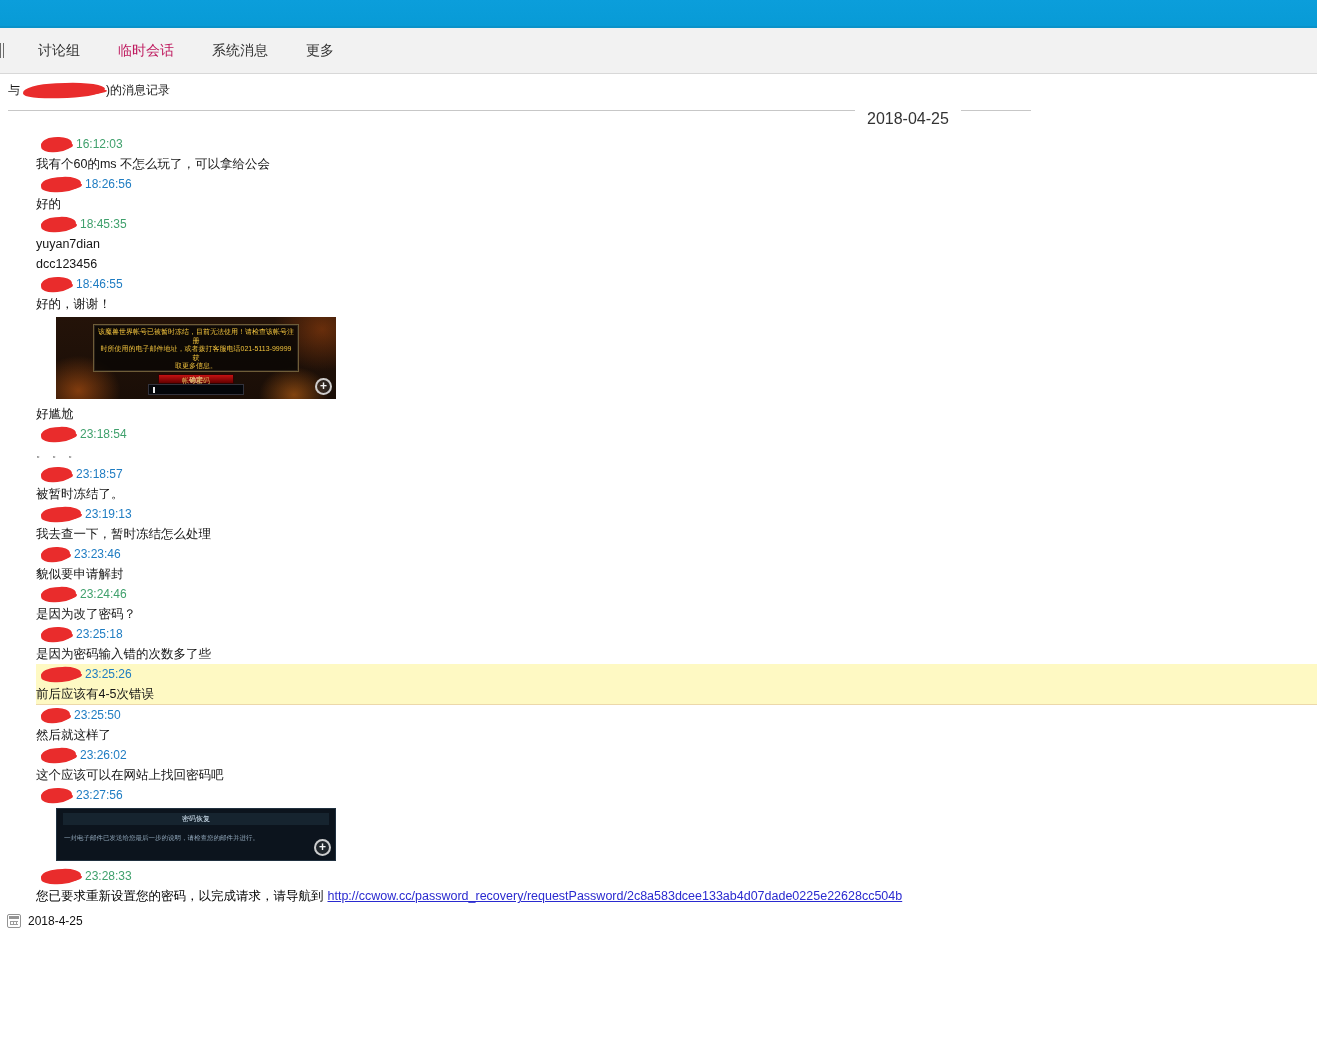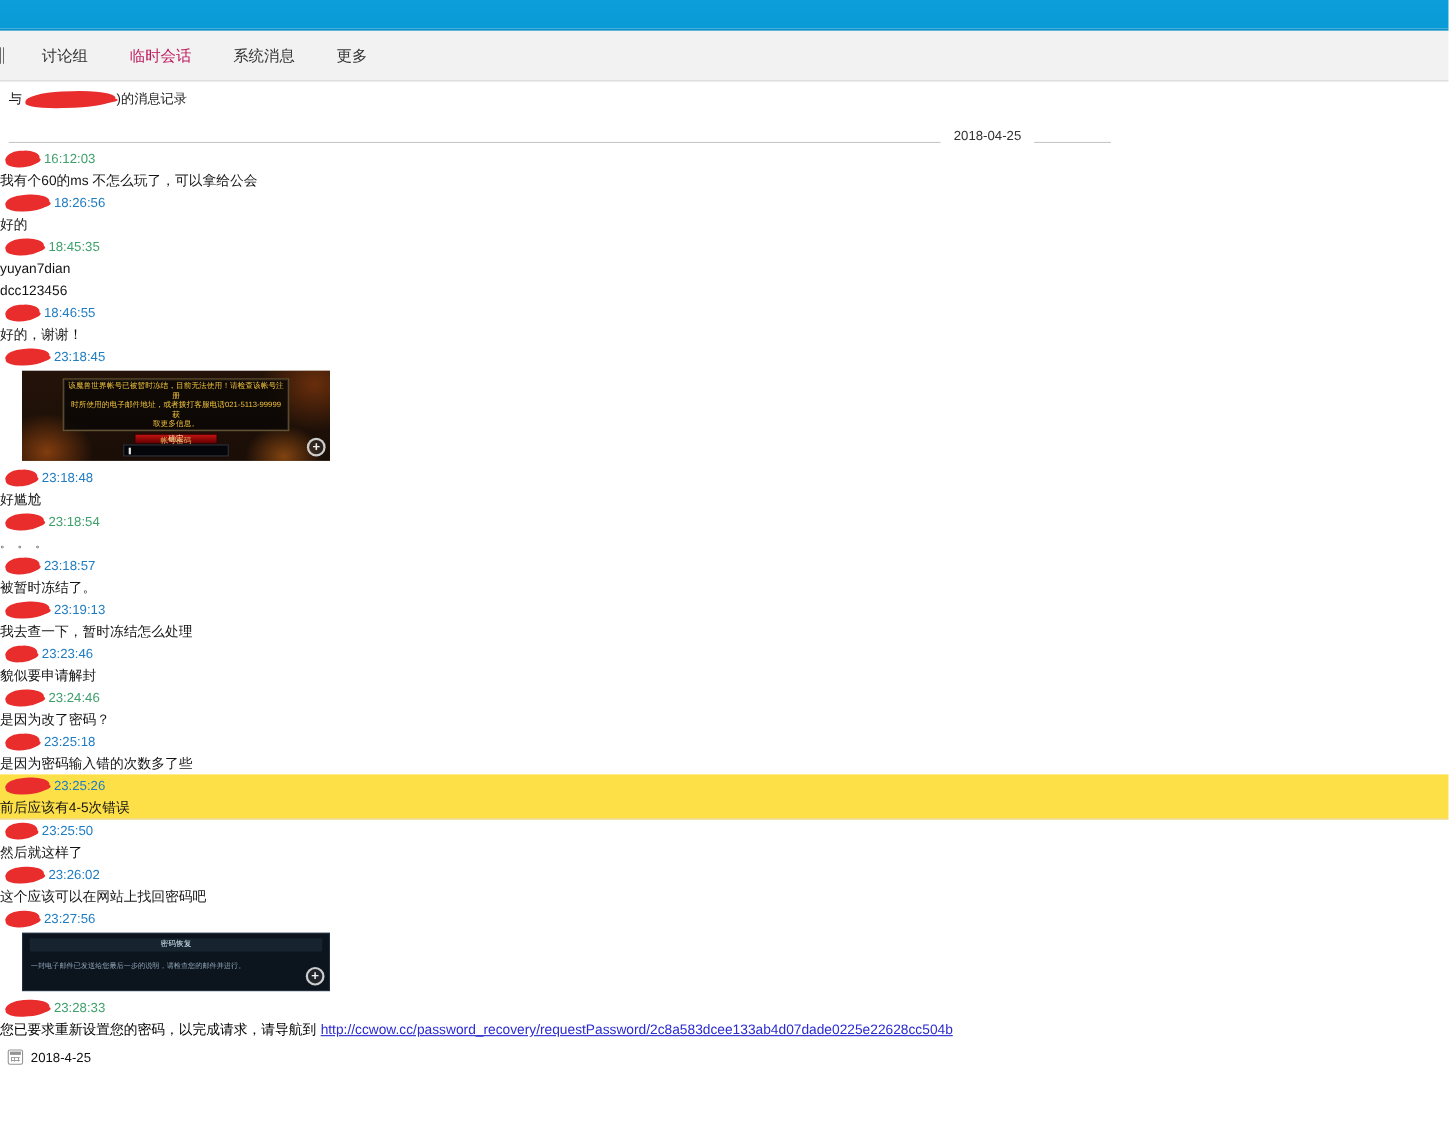--- a/index.html
+++ b/index.html
@@ -18,39 +18,39 @@
   .tab.active { color:#be185d; }
 
   
   .record-header { padding:8px 0 0 8px; font-size:12px; color:#1a1a1a; height:24px;
     display:flex; align-items:center; }
   .name-redact { display:inline-block; width:82px; height:15px; background:#e92c2c;
     border-radius:46% 54% 52% 48% / 62% 55% 58% 42%; transform:rotate(-2deg);
     margin:0 1px 0 3px; box-shadow:6px 2px 0 -4px #e92c2c, -4px 1px 0 -5px #e92c2c; }
 
   
-  .date-divider { display:flex; align-items:flex-end; height:20px; margin-top:12px;
-    font-size:12px; color:#333; }
+  .date-divider { display:flex; align-items:flex-start; height:20px; margin-top:12px;
+    font-size:16px; color:#333; }
   .dl-seg { border-top:1px solid #c7c7c7; height:0; }
   .dl-left { width:847px; margin-left:8px; }
   .dl-right { width:70px; }
   .dl-text { margin:0 12px; white-space:nowrap; }
 
   
-  .messages { margin-top:4px; }
+  .messages { margin-top:4px;margin-left:36px; }
   .ts-row { height:20px; display:flex; align-items:center; font-size:12px; }
   .redact { height:15px; margin-left:5px; margin-right:4px; background:#e92c2c;
     border-radius:48% 52% 55% 45% / 60% 52% 62% 44%; transform:rotate(-3deg);
     box-shadow:5px 2px 0 -4px #e92c2c, -5px -1px 0 -5px #e92c2c; flex:none; }
   .time.blue { color:#1e7cc2; }
   .time.green { color:#3fa06c; }
   .msg-row { min-height:20px; font-size:12.5px; color:#141414;
     display:flex; align-items:center; }
   .msg-row.dots { letter-spacing:6px; font-size:10px; color:#333; }
-  .highlight-block { background:#fde047; border-bottom:1px solid #ecd8aa; }
+  .highlight-block { background:#fef9c3; border-bottom:1px solid #ecd8aa; }
   .msg-link { color:#2a2ad0; }
   .link-prefix { color:#000000; margin-right:4px; white-space:nowrap; }
 
   
   .thumb { position:relative; margin:3px 0 5px 20px; flex:none; cursor:pointer; }
   .thumb-wow { width:280px; height:82px;
     background:
       radial-gradient(60px 50px at 8% 90%, rgba(214,98,20,.55), transparent 70%),
       radial-gradient(70px 60px at 95% 15%, rgba(190,80,15,.45), transparent 70%),
       radial-gradient(50px 40px at 85% 95%, rgba(230,120,25,.5), transparent 70%),
@@ -131,45 +131,37 @@
       <span class="redact" style="width: 35px;"></span>
       <span class="time green">18:45:35</span>
     </div>
     <div class="msg-row">yuyan7dian</div>
     <div class="msg-row">dcc123456</div>
     <div class="ts-row">
       <span class="redact" style="width: 31px;"></span>
       <span class="time blue">18:46:55</span>
     </div>
     <div class="msg-row">好的，谢谢！</div>
-    <div class="ts-row">
-      <span class="redact" style="width: 40px;"></span>
-      <span class="time blue">23:18:45</span>
-    </div>
     <div class="msg-row" style="padding-left: 0px;">
       <div class="thumb thumb-wow">
         <div class="wow-dialog">
           <div class="wow-dialog-text">
             <div>该魔兽世界帐号已被暂时冻结，目前无法使用！请检查该帐号注册</div>
             <div>时所使用的电子邮件地址，或者拨打客服电话021-5113-99999获</div>
             <div>取更多信息。</div>
           </div>
           <div class="wow-ok-btn">确定</div>
         </div>
         <div class="wow-field-label">帐号密码</div>
         <div class="wow-input">
           <span class="wow-caret"></span>
         </div>
         <div class="magnifier">+</div>
       </div>
     </div>
-    <div class="ts-row">
-      <span class="redact" style="width: 29px;"></span>
-      <span class="time blue">23:18:48</span>
-    </div>
     <div class="msg-row">好尴尬</div>
     <div class="ts-row">
       <span class="redact" style="width: 35px;"></span>
       <span class="time green">23:18:54</span>
     </div>
     <div class="msg-row dots">。。。</div>
     <div class="ts-row">
       <span class="redact" style="width: 31px;"></span>
       <span class="time blue">23:18:57</span>
     </div>

